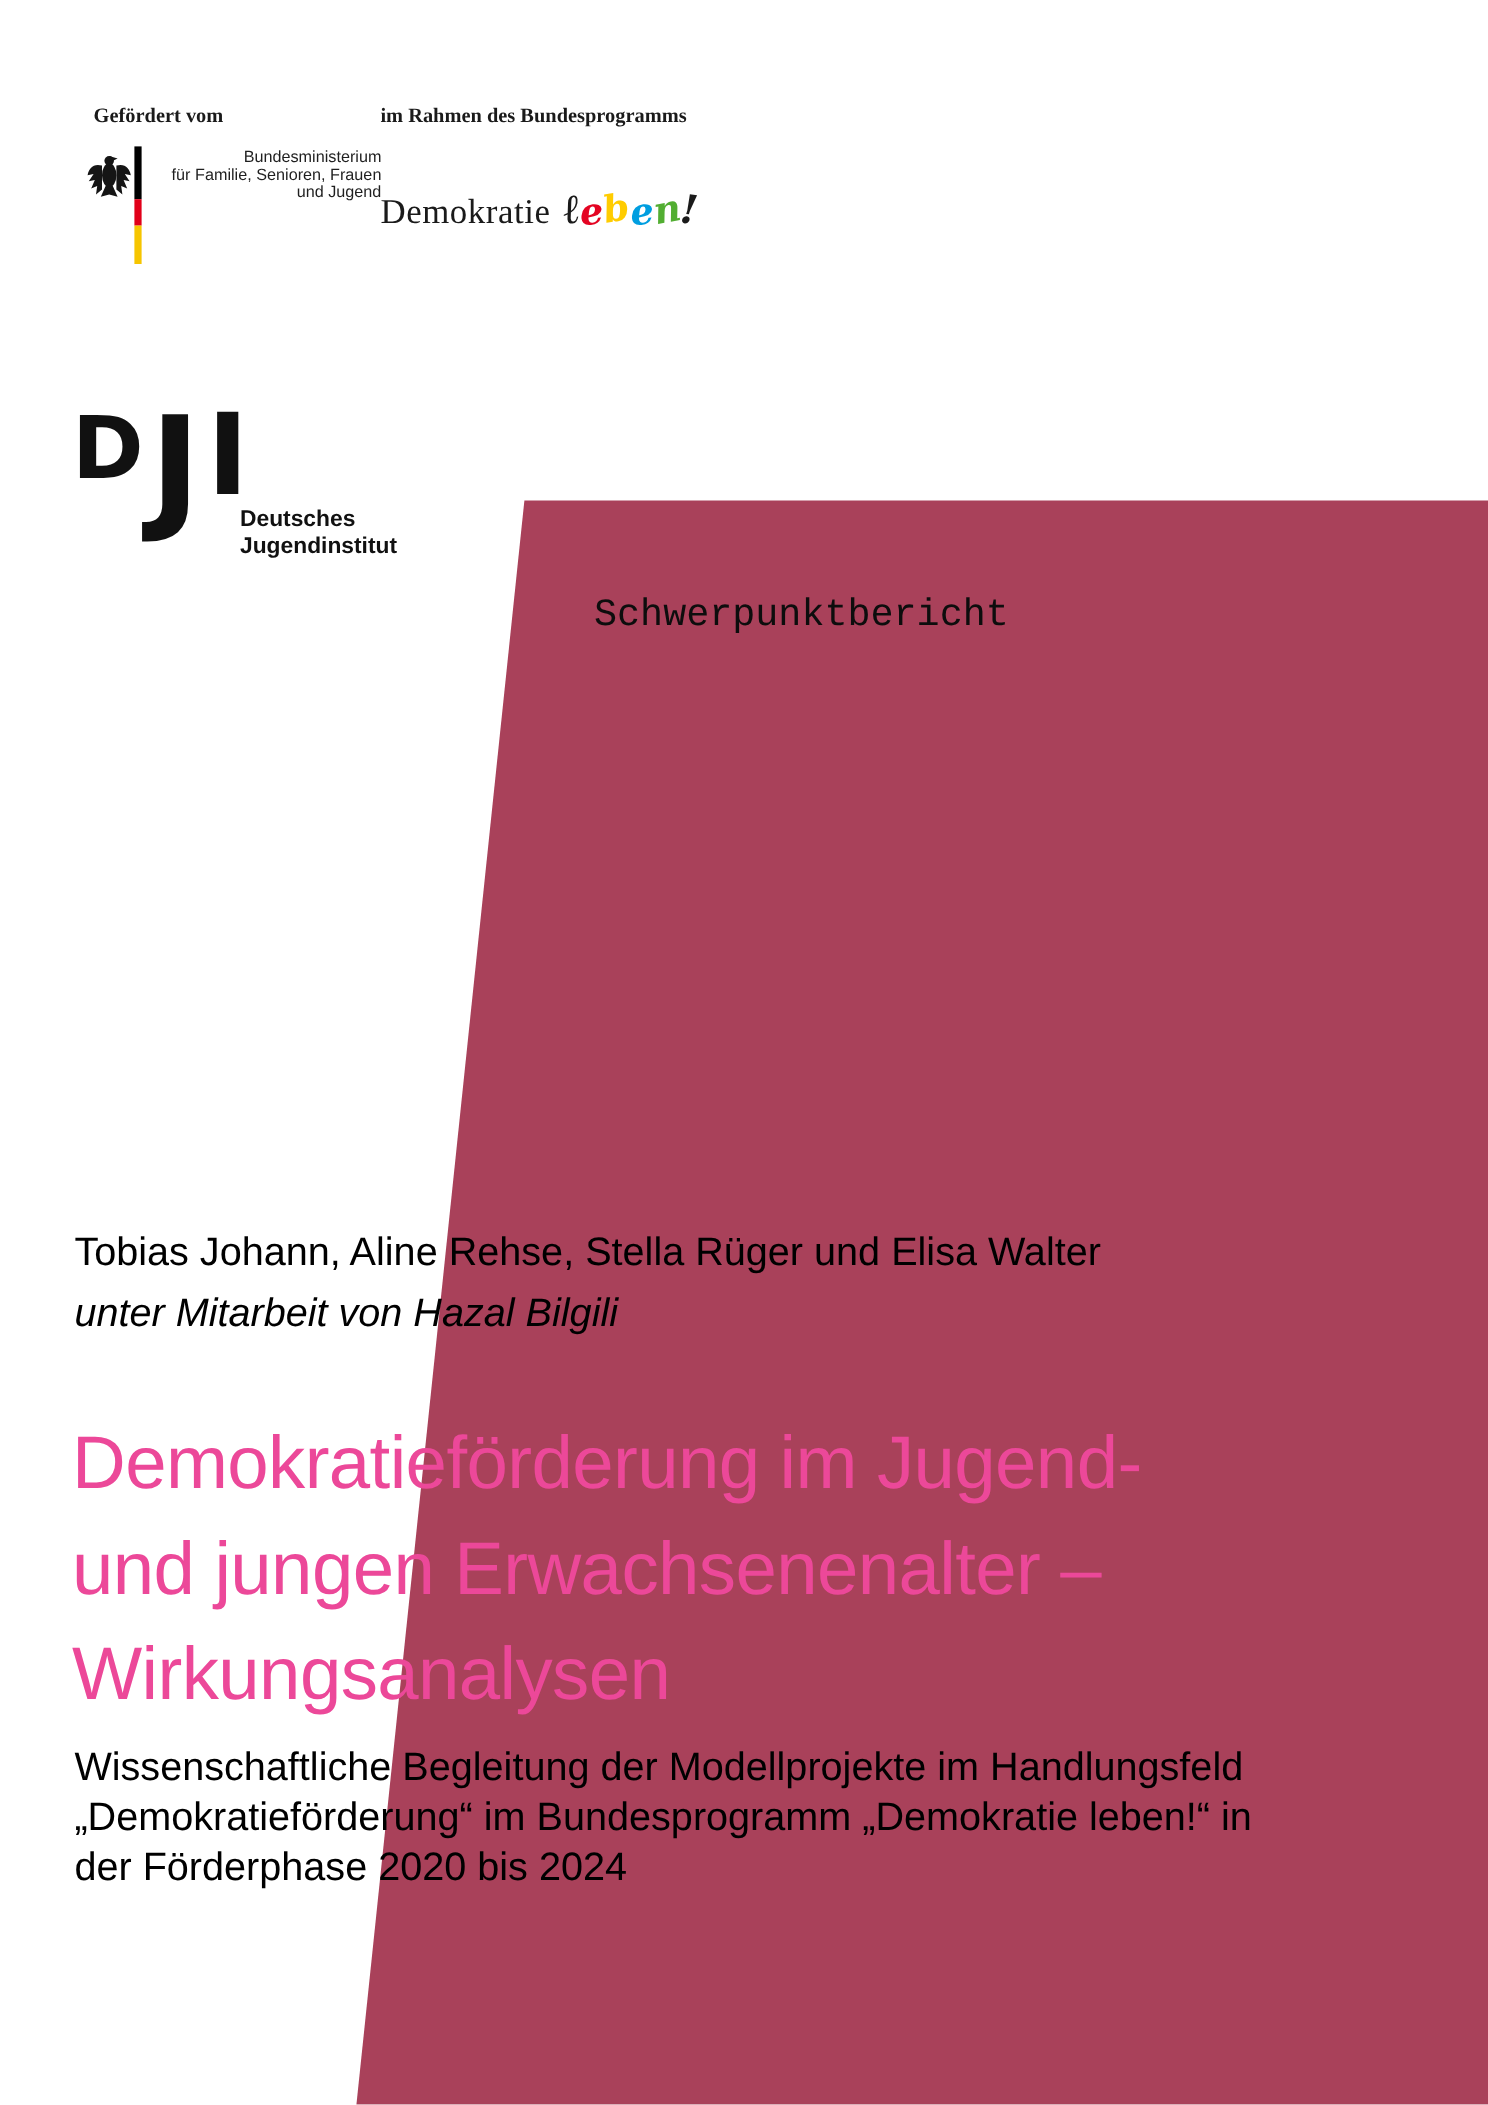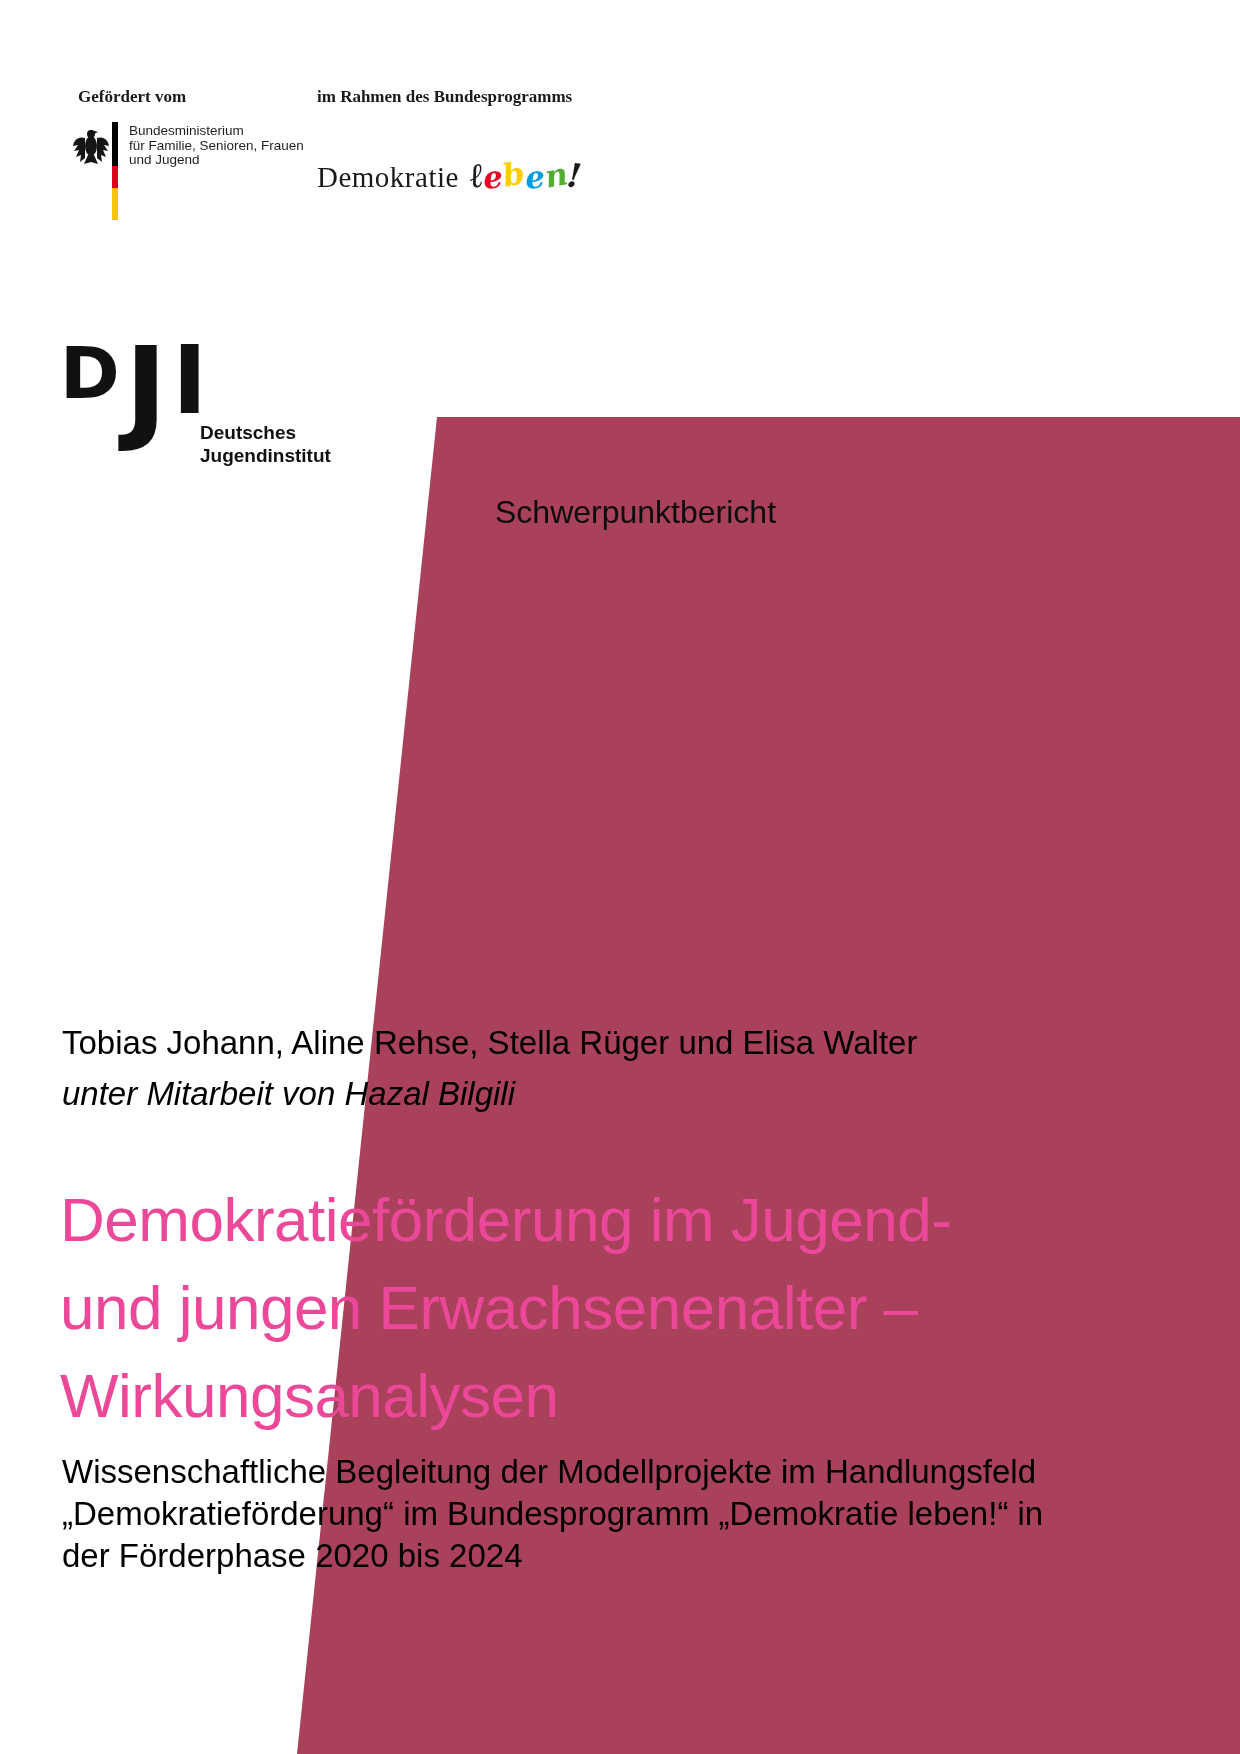--- a/index.html
+++ b/index.html
@@ -22,22 +22,22 @@
   .eagle {position:absolute; left:2px; top:4px;}
   .flag-stripe {
     position:absolute; left:42px; top:2px; width:6px; height:98px;
     display:flex; flex-direction:column;
   }
   .flag-stripe i {display:block; width:100%;}
   .flag-stripe i:nth-child(1){height:45%;}
   .flag-stripe i:nth-child(2){height:22%;}
   .flag-stripe i:nth-child(3){height:33%;}
   .ministry-text {
-    position:absolute; left:59px; top:4px;
-    font-size:13.5px; line-height:14.5px; color:#1f1f1f; white-space:nowrap;
+    position:absolute; left:73px; top:4px;
+    font-size:13.5px; line-height:14.5px; color:#1f1f1f; white-space:nowrap;text-align:right;
   }
   
   .dl-logo {position:absolute; left:317px; top:155px; white-space:nowrap;}
   .dl-serif {
     font-family:"Liberation Serif", serif; font-size:29px; color:#1a1a1a; letter-spacing:0.5px;
   }
   .dl-script {margin-left:10px; font-family:"DejaVu Serif", serif; font-style:italic; font-weight:bold;}
   .dl-ch {display:inline-block; font-size:31px; transform:rotate(-8deg);}
   .dl-ch.c0 {font-size:34px;}
   .dl-ch.c1 {transform:rotate(-6deg) translateY(1px);}
@@ -52,21 +52,21 @@
   }
   .dji-logo span {display:block; line-height:0.75;}
   .dji-d {font-size:72px;}
   .dji-j {font-size:114px;}
   .dji-i {font-size:94px;}
   .dji-name {
     position:absolute; left:200px; top:421px;
     font-weight:bold; font-size:19px; line-height:23px; color:#111;
   }
   
-  .report-type {position:absolute; left:495px; top:494px; font-size:32px; color:#0d0d0d;}
+  .report-type {position:absolute; left:495px; top:494px; font-size:32px; color:#0d0d0d;font-family:Liberation Mono, monospace;}
   
   .authors {position:absolute; left:62px; top:1022px; font-size:33px; line-height:42px; color:#000;}
   .contributor {position:absolute; left:62px; top:1073px; font-size:33px; line-height:42px; color:#000;font-style:italic;}
   .title {
     position:absolute; left:60px; top:1176px; margin:0;
     font-size:62px; line-height:88px; font-weight:400; color:#ec4899; letter-spacing:-0.5px;
   }
   .subtitle {position:absolute; left:62px; top:1435px; font-size:33px; line-height:42px; color:#000;margin-top:16px;}
 </style>
 </head>

